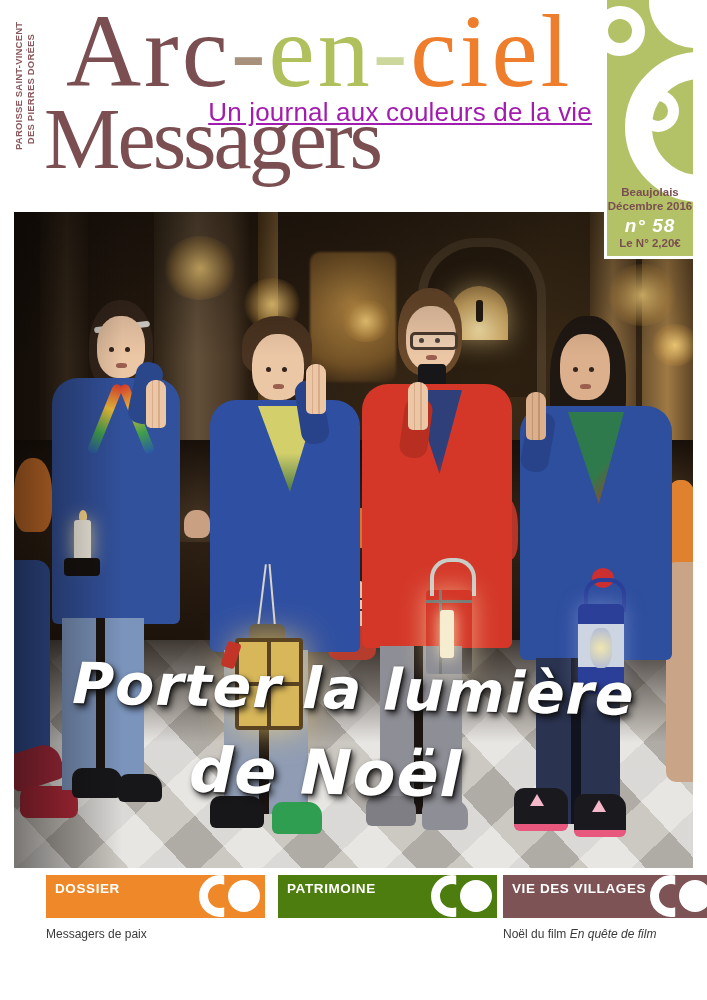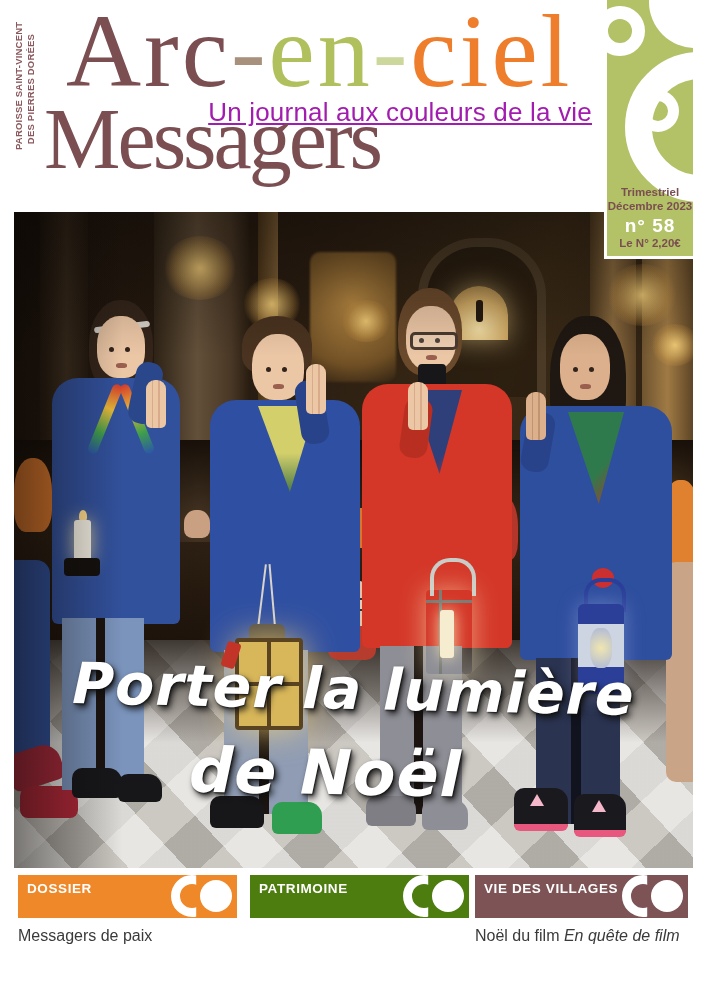--- a/index.html
+++ b/index.html
@@ -31,21 +31,21 @@
          background:#b3c167;border-left:3px solid #fff;border-bottom:3px solid #fff;
          box-sizing:content-box;overflow:hidden;z-index:30;}
   .strip .deco{position:absolute;display:block;border-radius:50%;}
   .deco-donut-a{left:-12px;top:6px;width:24px;height:24px;border:13px solid #fff;}
   .deco-corner{left:42px;top:-44px;width:92px;height:92px;background:#fff;}
   .deco-bigring{left:18px;top:52px;width:96px;height:96px;border:27px solid #fff;}
   .deco-donut-b{left:30px;top:90px;width:20px;height:20px;border:11px solid #fff;}
   .strip-text{position:absolute;left:0;width:100%;text-align:center;font-weight:bold;}
   .freq{top:186px;color:#7b4e52;font-size:11.5px;}
   .date{top:200px;color:#7b4e52;font-size:11.5px;}
-  .issue{top:215px;color:#ffffff;font-size:19px;letter-spacing:1px;}
+  .issue{top:215px;color:#ffffff;font-size:19px;letter-spacing:1px;font-style:italic;}
   .price{top:237px;color:#7b4e52;font-size:11.5px;}
 
   
   .photo{position:absolute;left:14px;top:212px;width:679px;height:656px;
          background:linear-gradient(110deg,#1c130c 0%,#2a1d11 35%,#3a2a16 60%,#241810 100%);
          overflow:hidden;}
   .photo *{position:absolute;display:block;}
   .photo::after{content:"";position:absolute;inset:0;z-index:15;pointer-events:none;
          background:linear-gradient(90deg,rgba(8,5,3,.5),rgba(0,0,0,0) 16%),
                     linear-gradient(rgba(8,5,3,.4),rgba(0,0,0,0) 22%);}
@@ -207,33 +207,33 @@
   
   .headline{left:0;top:0;width:100%;height:100%;z-index:20;pointer-events:none;}
   .hl{position:absolute;width:100%;text-align:center;color:#ffffff;
       font-family:"DejaVu Sans",sans-serif;font-weight:bold;font-style:italic;
       text-shadow:3px 4px 6px rgba(15,15,15,.85),1px 1px 2px rgba(15,15,15,.9);
       white-space:nowrap;letter-spacing:1px;}
   .hl1{top:444px;font-size:57px;transform:rotate(1.2deg);}
   .hl2{top:524px;font-size:62px;transform:translateX(-28px) rotate(1deg);}
 
   
-  .section{position:absolute;top:875px;}
+  .section{position:absolute;top:875px;margin-left:28px;}
   .sec-0{left:18px;width:219px;}
   .sec-1{left:250px;width:219px;}
   .sec-2{left:475px;width:213px;}
   .bar{position:relative;height:43px;overflow:hidden;}
   .bar-0{background:#ef8829;}
   .bar-1{background:#4d7c0f;}
   .bar-2{background:#7d5356;}
   .bar-label{position:absolute;left:9px;top:6px;color:#fff;font-size:13.5px;font-weight:bold;letter-spacing:.6px;}
   .bar-ring{position:absolute;right:24px;top:0;width:24px;height:24px;border:9px solid #fff;border-radius:50%;
             clip-path:inset(0 40% 0 0);}
   .bar-dot{position:absolute;right:5px;top:5px;width:32px;height:32px;background:#fff;border-radius:50%;}
-  .caption{margin-top:9px;color:#3a3a3a;font-size:16px;}
+  .caption{margin-top:9px;color:#3a3a3a;font-size:12px;}
   .caption i{font-style:italic;}
 </style>
 </head>
 <body>
 
 <div class="page">
 
   <div class="masthead">
     <div class="parish">
       <span>PAROISSE SAINT-VINCENT</span>
@@ -242,22 +242,22 @@
     <h1 class="title"><span class="s0">Arc</span><span class="s1">-</span><span class="s2">en</span><span class="s3">-</span><span class="s4">ciel</span></h1>
     <div class="tagline">Un journal aux couleurs de la vie</div>
     <h2 class="subtitle">Messagers</h2>
   </div>
 
   <div class="strip">
     <span class="deco deco-corner"></span>
     <span class="deco deco-bigring"></span>
     <span class="deco deco-donut-a"></span>
     <span class="deco deco-donut-b"></span>
-    <div class="strip-text freq">Trimestriel</div>
-    <div class="strip-text date">Décembre 2023</div>
+    <div class="strip-text freq">Beaujolais</div>
+    <div class="strip-text date">Décembre 2016</div>
     <div class="strip-text issue">n° 58</div>
     <div class="strip-text price">Le N° 2,20€</div>
   </div>
 
   <div class="photo">
     <span class="colA"></span>
     <span class="colB"></span>
     <span class="colC"></span>
     <span class="altar"></span>
     <span class="bigarch"></span>

